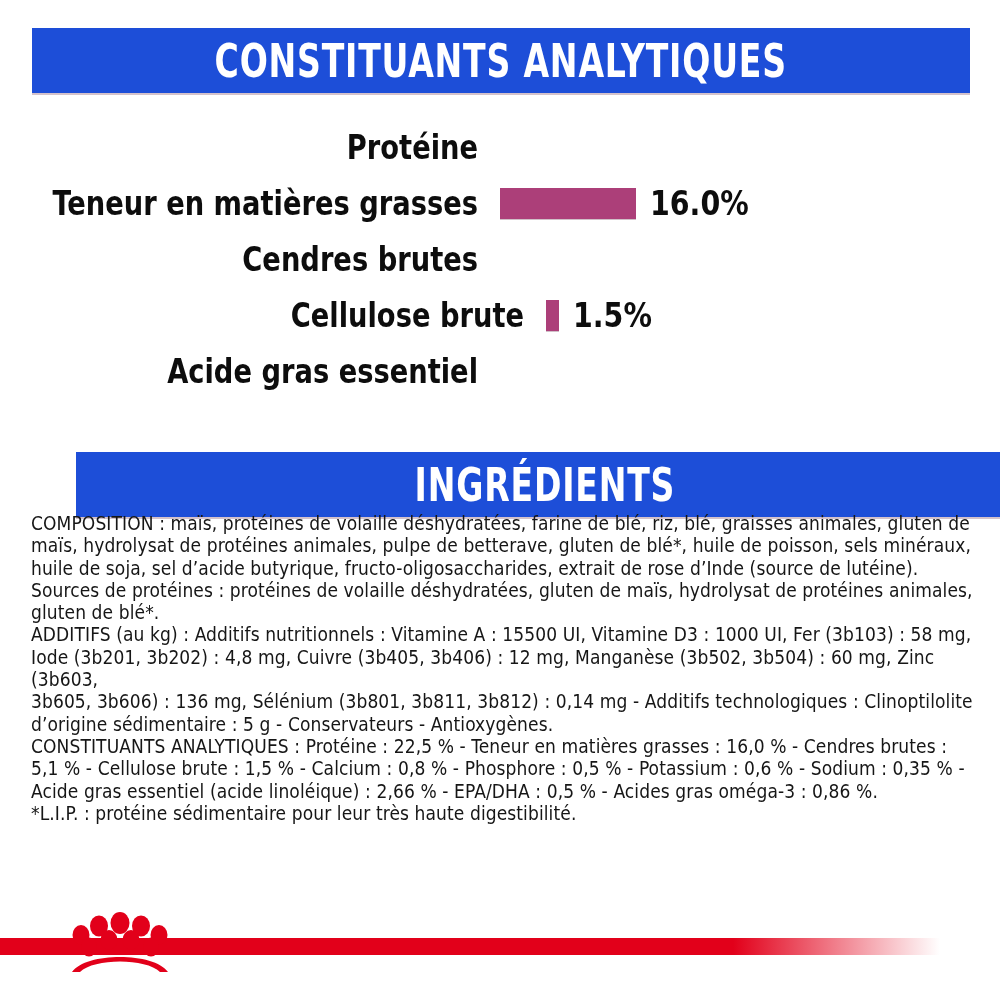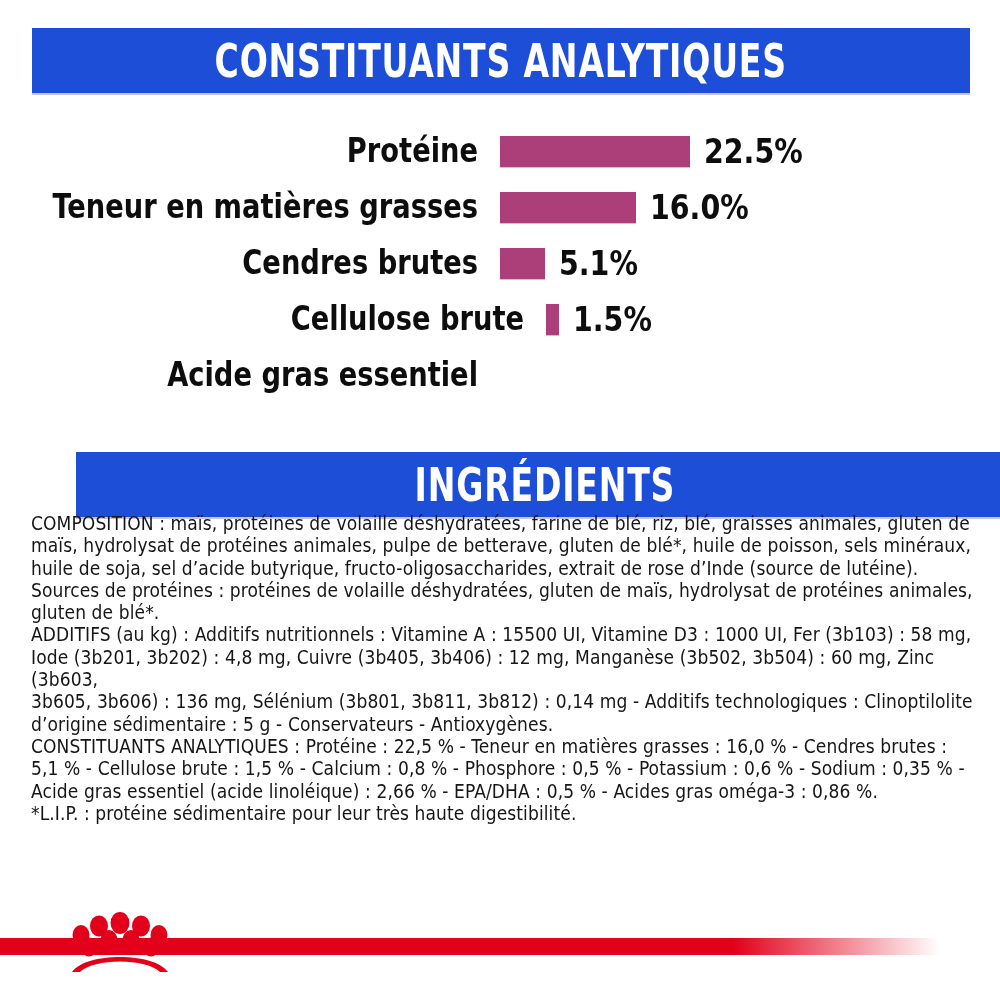--- a/index.html
+++ b/index.html
@@ -55,22 +55,21 @@
     left: 0;
     width: 1000px;
     height: 285px;
   }
   .chart-row {
     position: absolute;
     left: 0;
     width: 1000px;
     height: 44px;
     display: flex;
-    align-items: flex-start;
-    margin-top: 14px;
+    align-items: flex-end;
   }
   .chart-label {
     width: 478px;
     text-align: right;
     padding-right: 0px;
     font-family: "Liberation Sans Narrow", "DejaVu Sans Condensed", "Liberation Sans", sans-serif;
     font-weight: bold;
     font-size: 33px;
     color: #0d0d0d;
     transform: scaleX(0.92);
@@ -145,38 +144,30 @@
 </head>
 <body>
 
 <div class="banner" id="banner-analytical">
   <div class="banner-title">CONSTITUANTS ANALYTIQUES</div>
 </div>
 
 <div class="chart" id="bar-chart">
     <div class="chart-row" style="top: 0px;">
       <div class="chart-label">Protéine</div>
-      <div class="bar-wrap">
-        <div class="bar" style="width: 190px; background: rgb(172, 63, 121);"></div>
-        <div class="bar-value">22.5%</div>
-      </div>
     </div>
     <div class="chart-row" style="top: 56px;">
       <div class="chart-label">Teneur en matières grasses</div>
       <div class="bar-wrap">
         <div class="bar" style="width: 136px; background: rgb(172, 63, 121);"></div>
         <div class="bar-value">16.0%</div>
       </div>
     </div>
     <div class="chart-row" style="top: 112px;">
       <div class="chart-label">Cendres brutes</div>
-      <div class="bar-wrap">
-        <div class="bar" style="width: 45px; background: rgb(172, 63, 121);"></div>
-        <div class="bar-value">5.1%</div>
-      </div>
     </div>
     <div class="chart-row" style="top: 168px; padding-left: 46px;">
       <div class="chart-label">Cellulose brute</div>
       <div class="bar-wrap">
         <div class="bar" style="width: 13px; background: rgb(172, 63, 121);"></div>
         <div class="bar-value">1.5%</div>
       </div>
     </div>
     <div class="chart-row" style="top: 224px;">
       <div class="chart-label">Acide gras essentiel</div>

